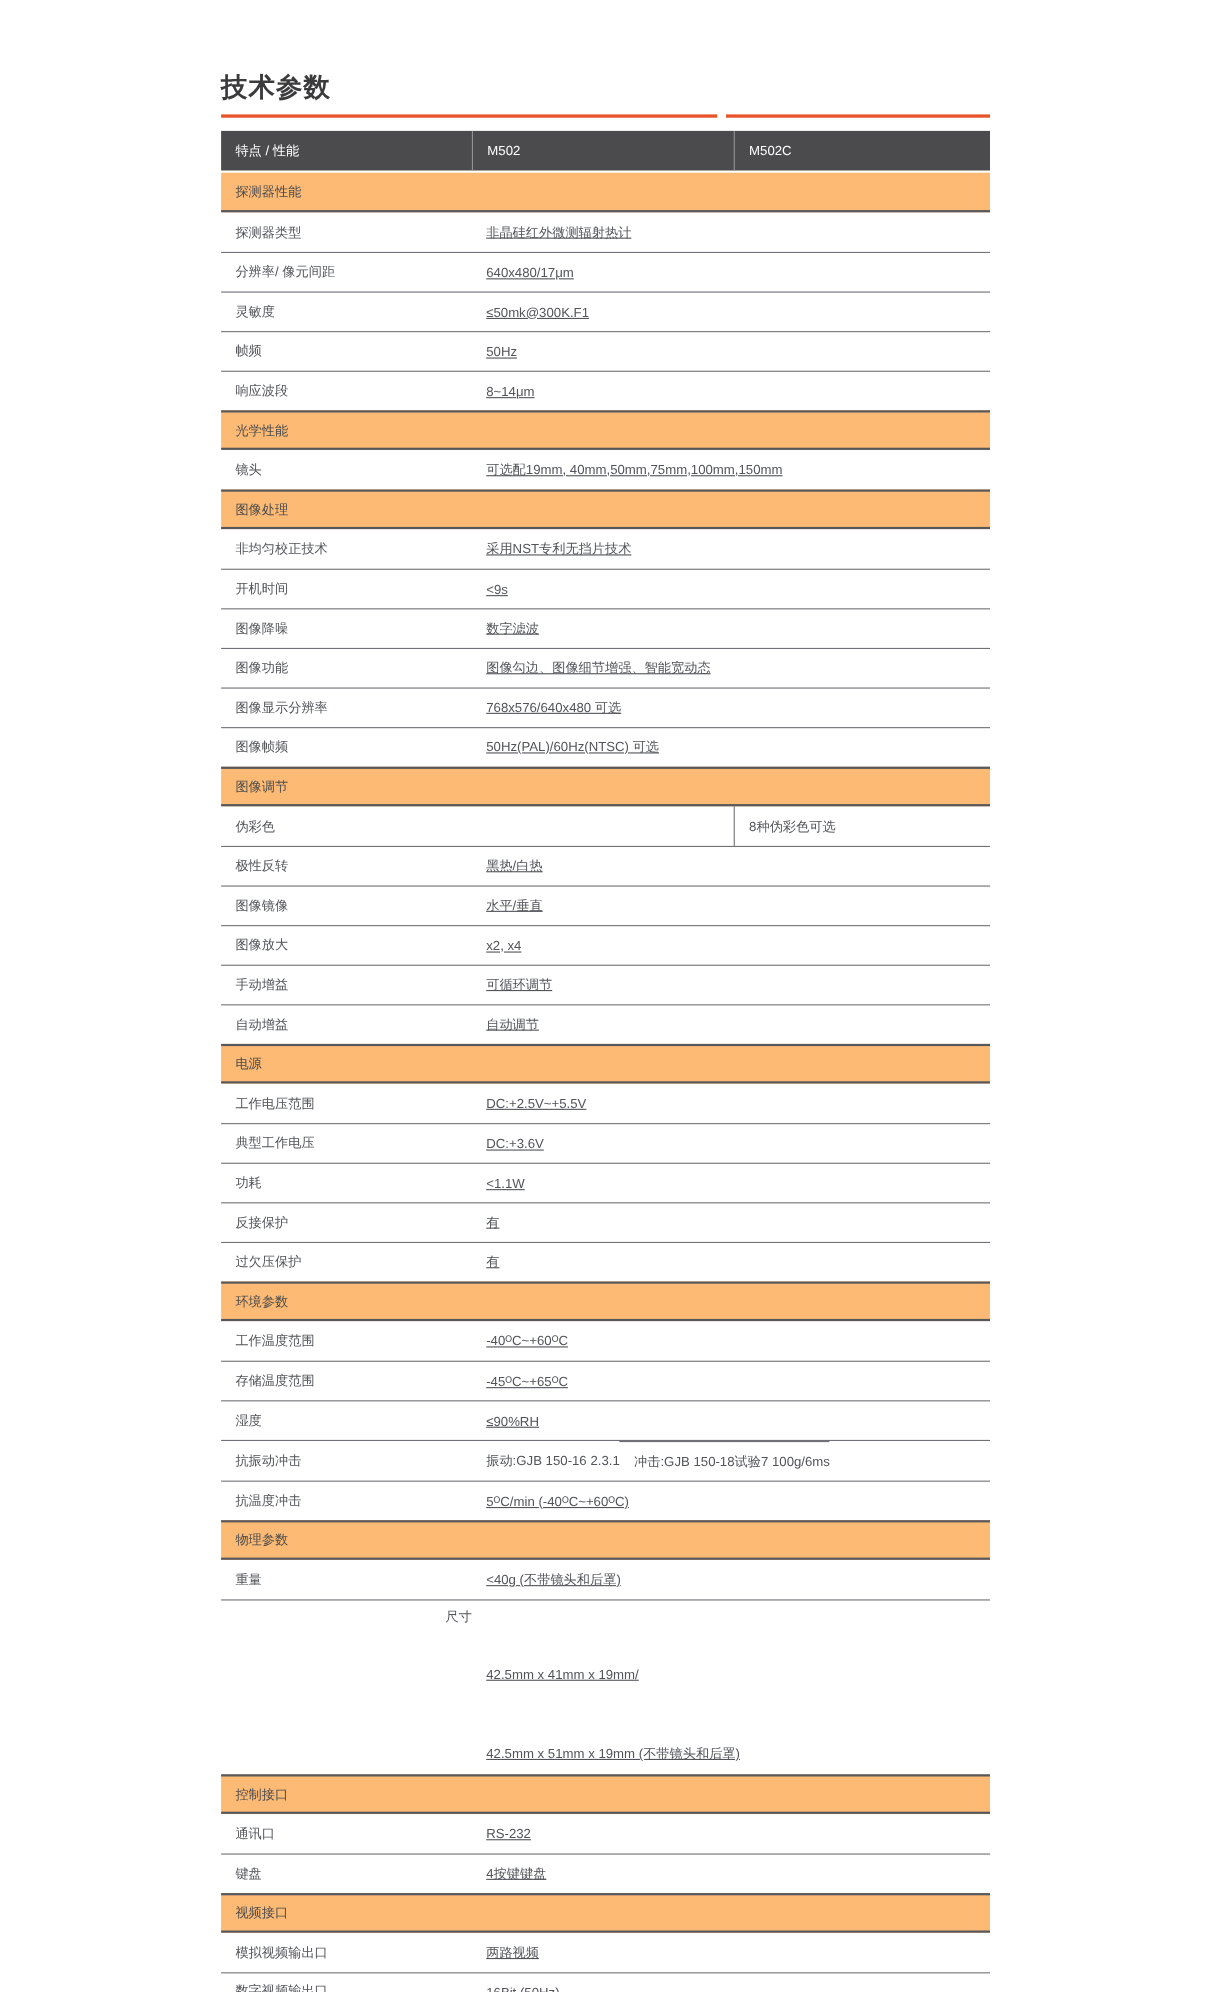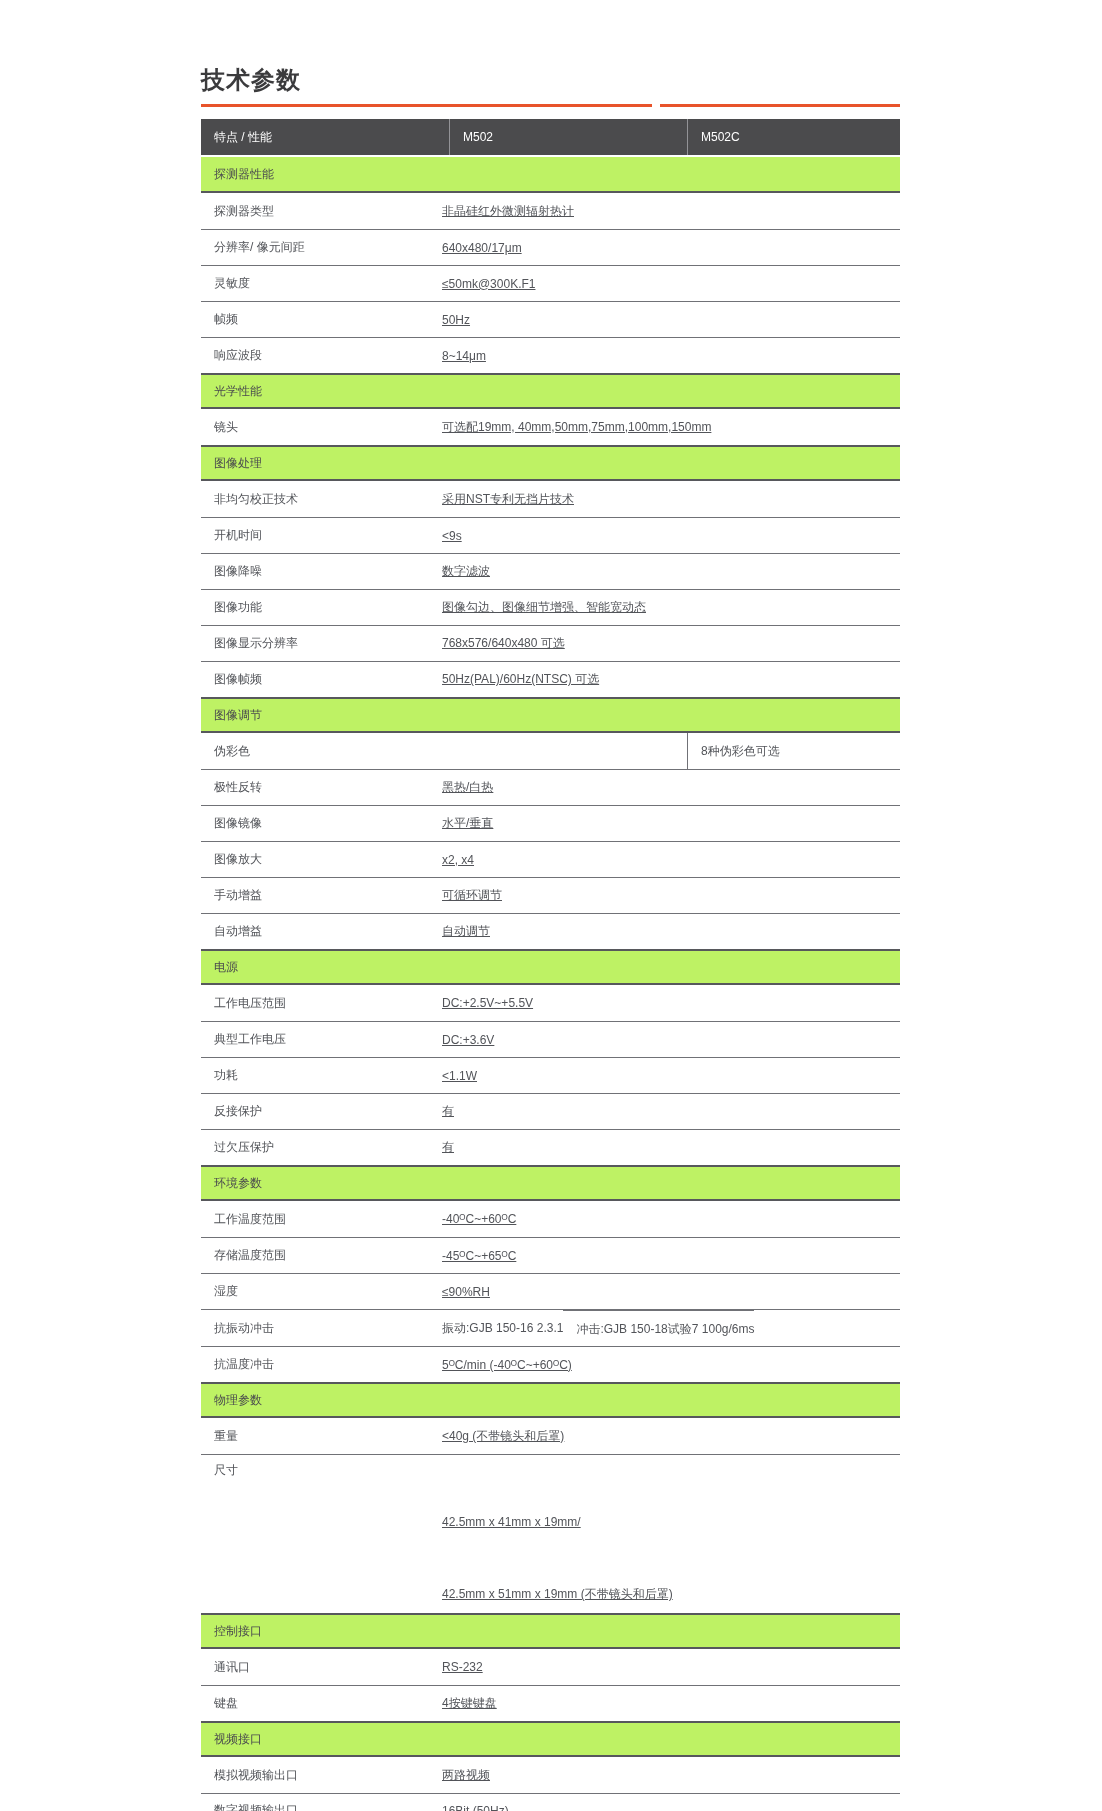--- a/index.html
+++ b/index.html
@@ -38,30 +38,30 @@
     color: #ffffff;
     margin-bottom: 2px;
     align-items: stretch;
   }
   .thead > div {
     display: flex; align-items: center;
     padding-left: 13px;
     box-sizing: border-box;
   }
   .thead .hc1 { width: 228px; }
-  .thead .hc2 { width: 238px; border-left: 1px solid #939397; margin-left: 20px; }
+  .thead .hc2 { width: 238px; border-left: 1px solid #939397; }
   .thead .hc3 { flex: 1;      border-left: 1px solid #939397; }
 
   
   .section {
     height: 36px;
     display: flex; align-items: center;
     padding-left: 13px;
     box-sizing: border-box;
-    background: #bef264;
+    background: #fdba74;
     color: #4b4c4e;
     border-top: 2px solid #57585c;
     border-bottom: 2px solid #57585c;
   }
   #table-body > .section:first-child { border-top: none; }
 
   
   .trow {
     display: flex;
     min-height: 36px;
@@ -74,36 +74,35 @@
   .trow .label { width: 228px; padding-left: 13px; box-sizing: border-box; flex-shrink: 0; }
   .trow .value { flex: 1; padding-left: 13px; box-sizing: border-box; text-decoration: underline; }
 
   
   .trow .empty-cell { width: 238px; flex-shrink: 0; align-self: stretch; }
   .trow .m502c-value {
     flex: 1; align-self: stretch;
     display: flex; align-items: center;
     padding-left: 13px; box-sizing: border-box;
     border-left: 1px solid #707176;
-    margin-left: 20px;
   }
 
   
   .trow.stacked { align-items: stretch; }
   .trow.stacked .label { display: flex; align-items: center; }
   .trow.stacked .stack { flex: 1; display: flex; flex-direction: row; }
   .stack .stack-item {
     height: 36px; line-height: 36px;
     padding-left: 13px; box-sizing: border-box;
   }
   .stack .stack-item + .stack-item { border-top: 1px solid #707176; }
 
   
   .trow.tall { align-items: flex-start; min-height: 62px; }
-  .trow.tall .label { padding-top: 7px; }
+  .trow.tall .label { padding-top: 7px; text-align: right; }
   .trow.tall .value { padding-top: 7px; padding-bottom: 7px; }
   .trow.tall .value .value-line { line-height: 24px; margin-top: 48px; }
 </style>
 </head>
 <body>
 
 <div class="sheet">
   <h1 class="page-title">技术参数</h1>
 
   <div class="title-rule">

